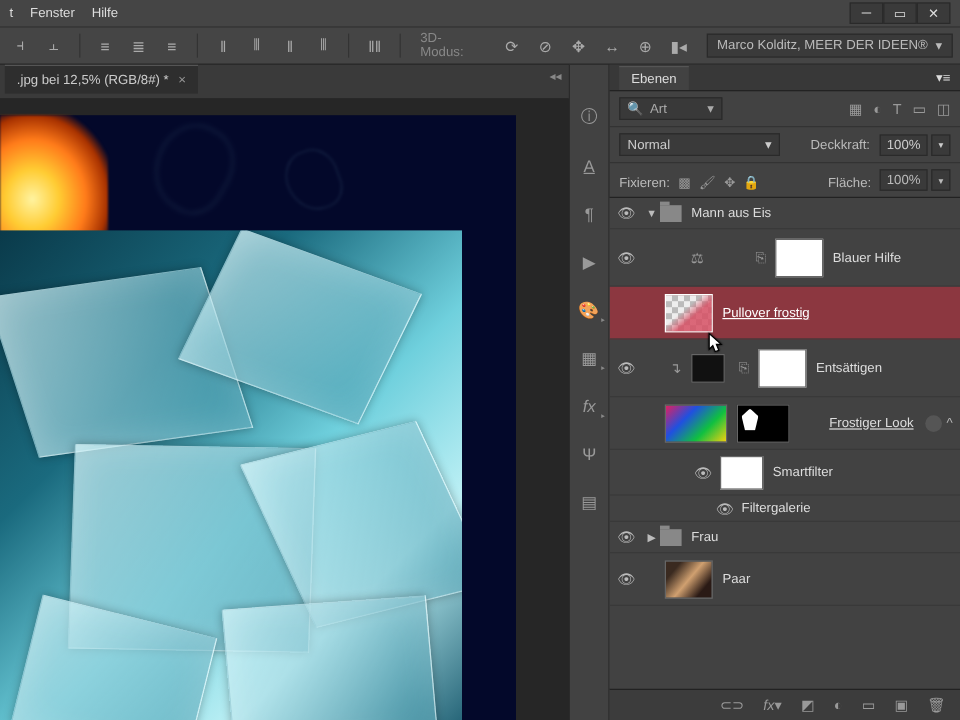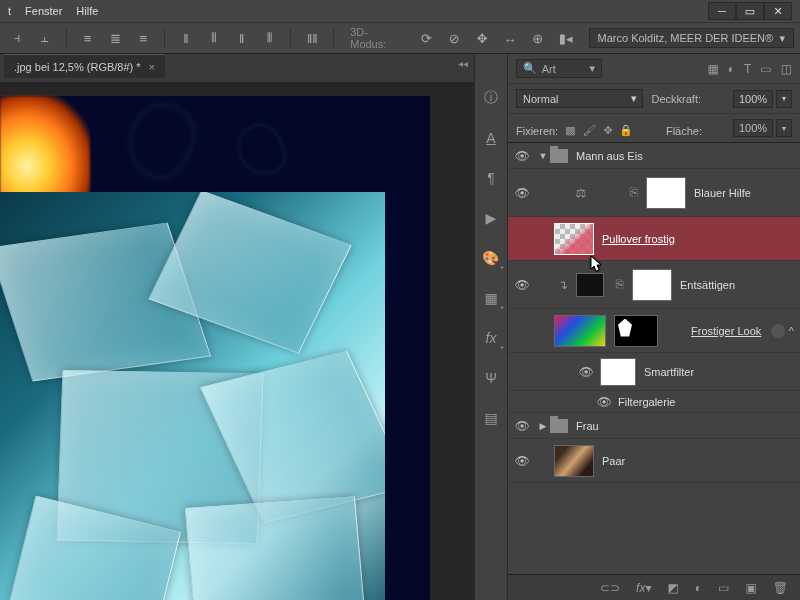--- a/index.html
+++ b/index.html
@@ -58,21 +58,21 @@
 .searchbox { display: flex; align-items: center; background: #393939; border: 1px solid #2a2a2a; height: 19px; padding: 0 6px; gap: 5px; color: #aaa; width: 86px; }
 .ficons { display: flex; gap: 9px; margin-left: auto; color: #999; }
 .ficons span { font-size: 12px; }
 .blendrow { display: flex; align-items: center; padding: 5px 8px; gap: 8px; border-bottom: 1px solid #333; }
 .ddown { height: 19px; background: #3a3a3a; border: 1px solid #2a2a2a; display: flex; align-items: center; padding: 0 6px; justify-content: space-between; color: #ccc; }
 .ddown.blend { width: 134px; }
 .lbl { color: #bbb; }
 .lockrow { display: flex; align-items: flex-end; padding: 5px 8px; gap: 7px; border-bottom: 1px solid #222; color: #bbb; }
 .lockrow .sm { font-size: 11px; color: #999; }
 .pctbox { display:flex; align-items:center; gap:3px; }
-.pctbox .val { width:40px; height:18px; background:#3a3a3a; border:1px solid #2a2a2a; text-align:center; line-height:17px;margin-left:24px; }
+.pctbox .val { width:40px; height:18px; background:#3a3a3a; border:1px solid #2a2a2a; text-align:center; line-height:17px; }
 .pctbox .dd { width:16px; height:18px; background:#3a3a3a; border:1px solid #2a2a2a; display:flex; align-items:center; justify-content:center; font-size:8px; }
 
 .layers { flex:1; overflow:auto; background: #424242; }
 .layer { display:flex; align-items:center; min-height:38px; border-bottom:1px solid #393939; padding-right:6px; }
 .layer.group { min-height: 26px; }
 .layer.sel { background: #8c3740; color:#fff;text-decoration:underline; }
 .eye { width:28px; display:flex; justify-content:center; color:#bbb; font-size:12px; }
 .indent1 { width: 18px; }
 .indent2 { width: 36px; }
 .indent3 { width: 54px; }
@@ -182,20 +182,24 @@
       <div class="vico">▦<span class="dot">▸</span></div>
       <div class="vico">
           <i>fx</i>
           <span class="dot">▸</span>
         </div>
       <div class="vico">Ψ</div>
       <div class="vico">▤</div>
     </div>
 
     <div class="rpanel">
+      <div class="ptabs">
+        <span class="tablabel">Ebenen</span>
+        <span>▾≡</span>
+      </div>
 
       <div class="filterrow">
         <div class="searchbox">
           <span>🔍</span>
           <span>Art</span>
           <span style="margin-left:auto">▾</span>
         </div>
         <div class="ficons">
           <span>▦</span>
           <span>◐</span>

